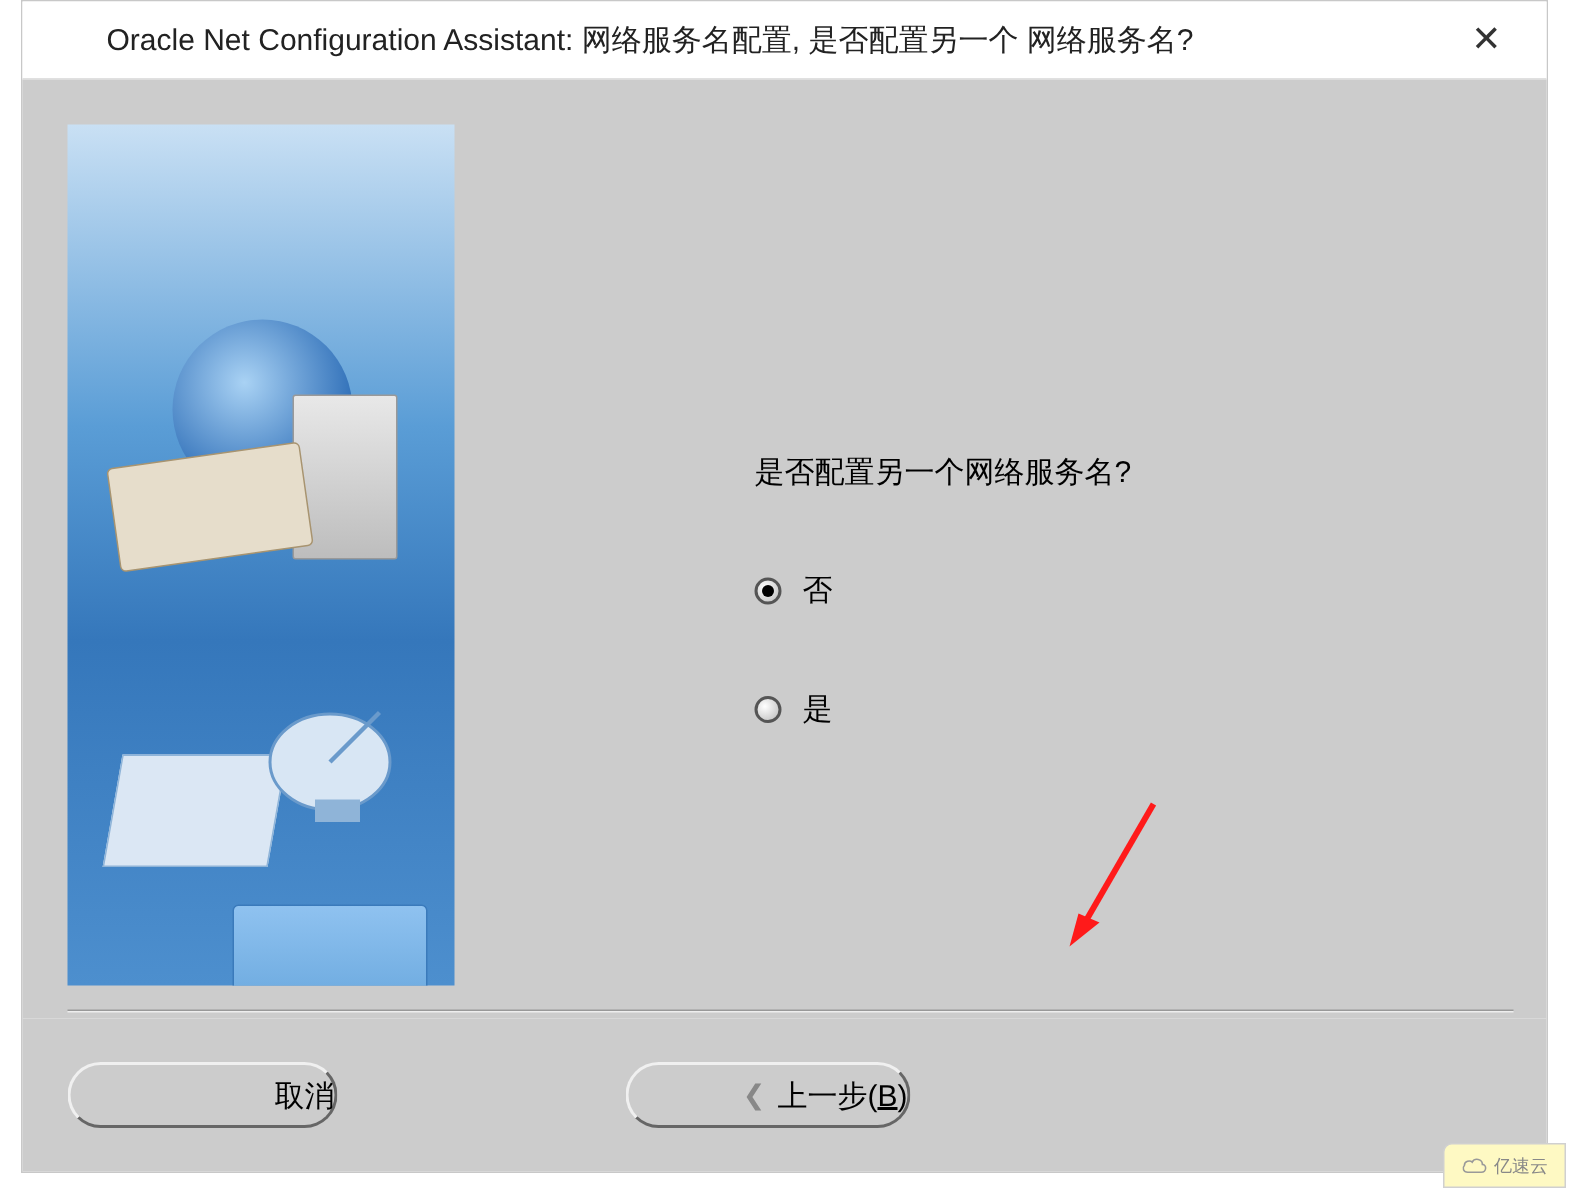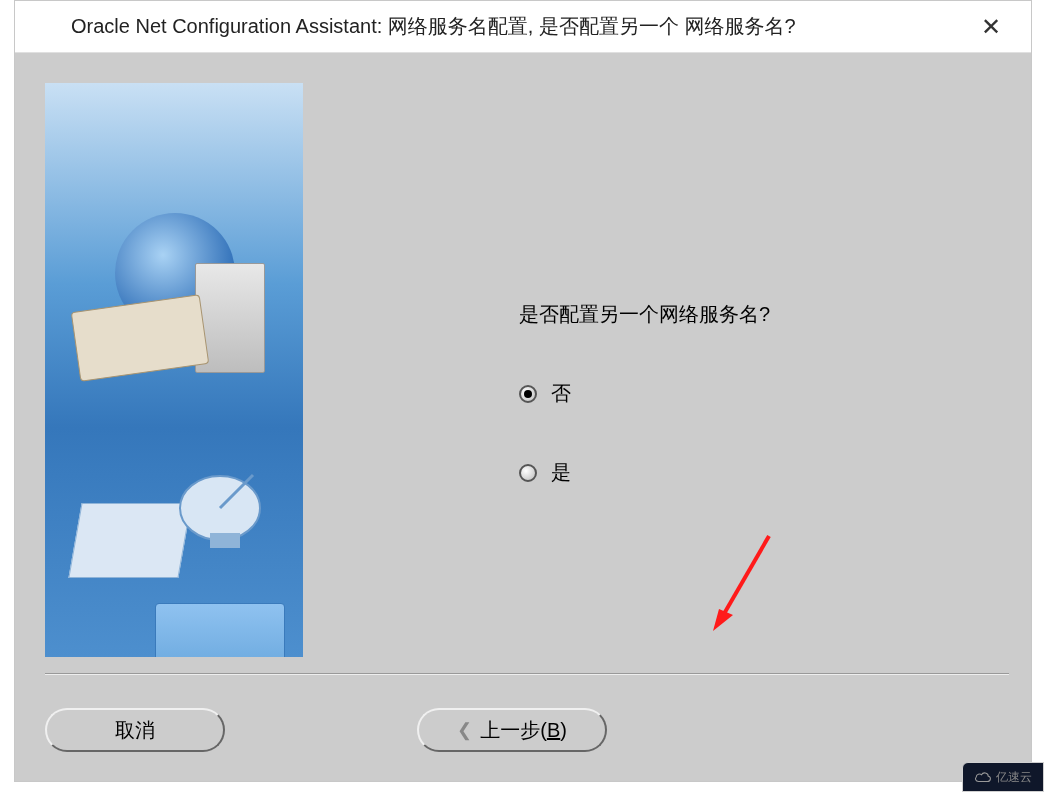--- a/index.html
+++ b/index.html
@@ -39,21 +39,20 @@
       cursor: pointer;
       padding: 4px 10px;
       font-weight: 300;
     }
     .content {
       height: 626px;
       background: #cccccc;
       display: flex;
       padding: 30px 22px 10px 30px;
       position: relative;
-      gap: 16px;
     }
     .sidebar-image {
       width: 258px;
       height: 574px;
       background: linear-gradient(180deg, #c9e0f4 0%, #5a9dd6 35%, #3577bb 60%, #4d8fce 100%);
       position: relative;
       overflow: hidden;
     }
     .main-panel {
       flex: 1;
@@ -125,21 +124,21 @@
       border-radius: 22px;
       border-top: 2px solid #f0f0f0;
       border-left: 2px solid #f0f0f0;
       border-right: 2px solid #666;
       border-bottom: 2px solid #666;
       background: #ccc;
       font-size: 20px;
       color: #000;
       display: flex;
       align-items: center;
-      justify-content: center;
+      justify-content: flex-end;
       cursor: pointer;
       gap: 8px;
     }
     .wiz-btn.focus {
       box-shadow: inset 0 0 0 1px #000;
       border-style: dotted;
       border-width: 2px;
       border-color: #000;
       background: #ccc;
     }
@@ -148,21 +147,21 @@
     .chevron { font-size: 18px; color: #888; }
     .chevron.dark { color: #333; }
     .watermark {
       position: absolute;
       right: 2px;
       bottom: 2px;
       width: 82px;
       height: 30px;
       border: 1px solid #d0d0d0;
       border-radius: 6px 0 0 0;
-      background: #0f172a;
+      background: #fef9c3;
       display: flex;
       align-items: center;
       justify-content: center;
       gap: 4px;
       font-size: 12px;
       color: #888;
     }
     .watermark svg { width: 18px; height: 14px; }
     
     .art-globe { position:absolute; left:70px; top:130px; width:120px; height:120px; border-radius:50%; background: radial-gradient(circle at 40% 35%, #a9d2f4, #2f6fb8 70%); }

